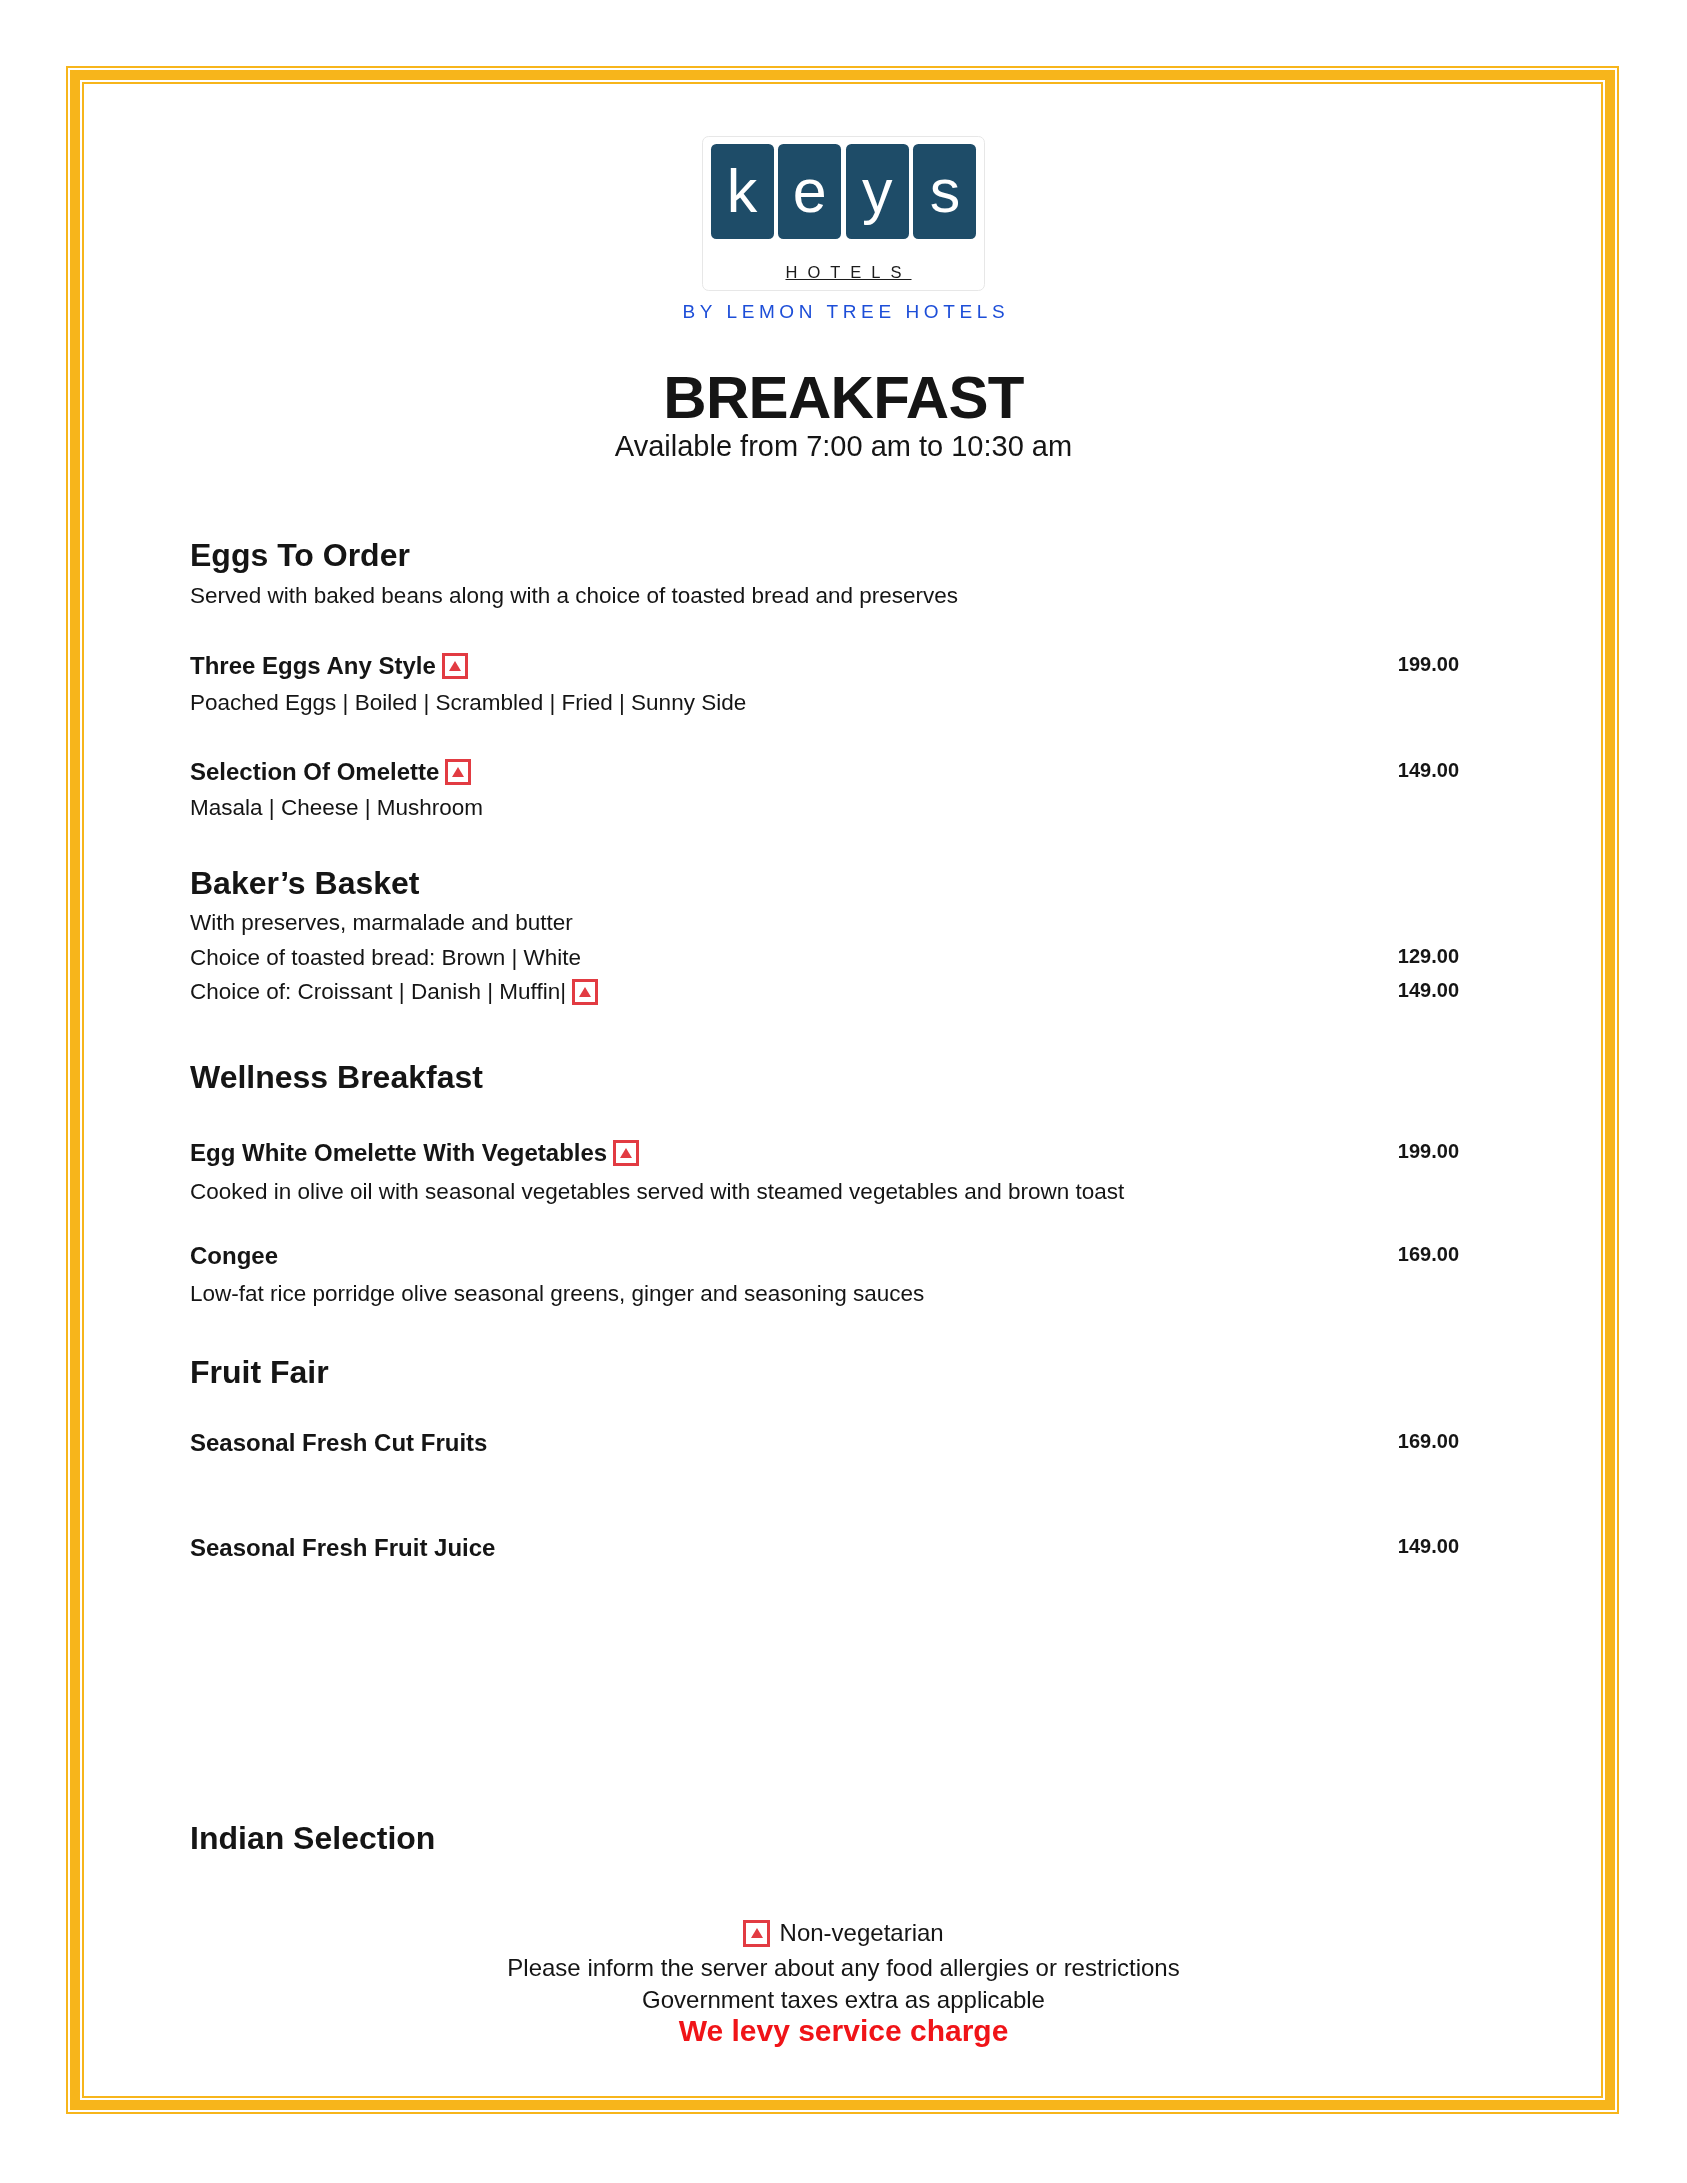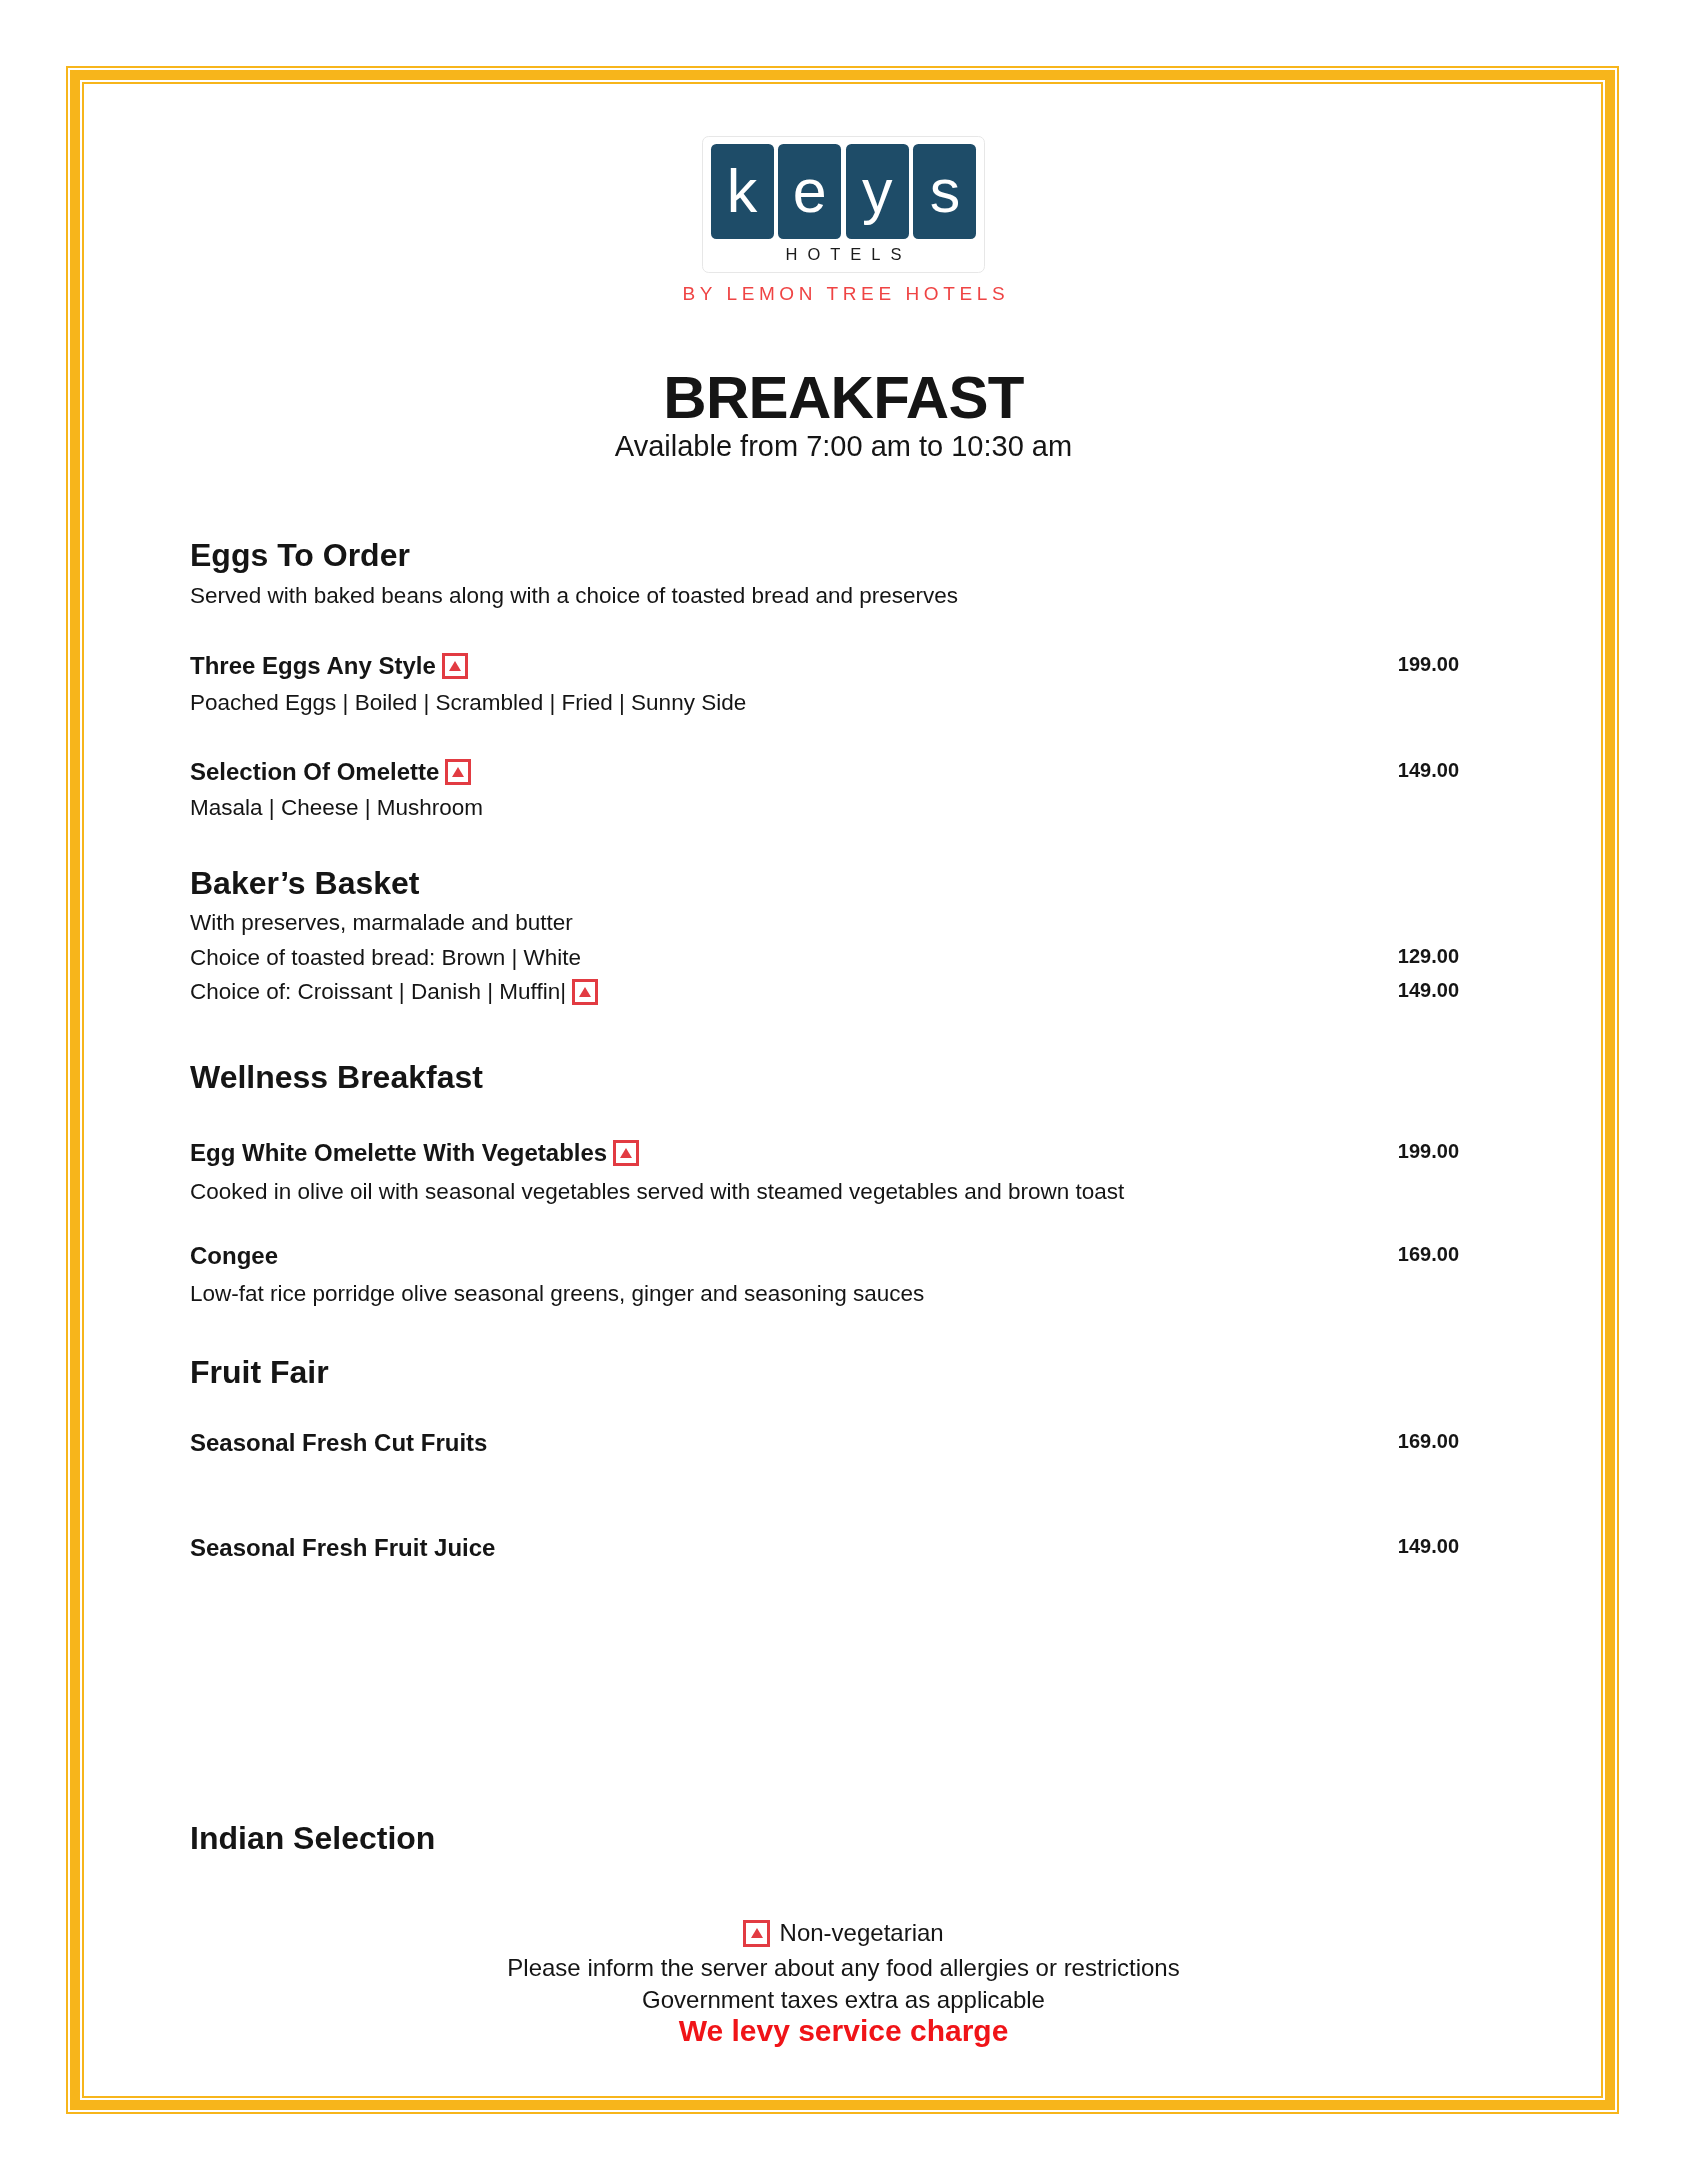--- a/index.html
+++ b/index.html
@@ -18,22 +18,22 @@
   
   .frame1{position:absolute;left:66px;top:66px;right:68px;bottom:69px;border:2.6px solid var(--gold);}
   .frame2{position:absolute;inset:2px;border:10px solid var(--gold);}
   .frame3{position:absolute;inset:2px;border:2px solid var(--gold);}
 
   
   .logo{position:absolute;top:136px;left:0;width:100%;display:flex;flex-direction:column;align-items:center;}
   .logo-card{background:#fff;border:1.3px solid #e7e7e7;border-radius:6.6px;padding:6.6px 8px 8px;display:flex;flex-direction:column;align-items:center;}
   .tiles{display:flex;gap:4.6px;}
   .tile{width:63px;height:95px;background:var(--blue);border-radius:5.3px;color:#fff;font-size:61px;line-height:1;display:flex;align-items:center;justify-content:center;}
-  .hotels{margin-top:6px;font-size:16.5px;letter-spacing:10px;padding-left:10px;color:#1c1c1c;}
-  .tagline{margin-top:10px;font-size:19px;letter-spacing:4.6px;padding-left:4.6px;color:#ef4444;}
+  .hotels{margin-top:24px;font-size:16.5px;letter-spacing:10px;padding-left:10px;color:#1c1c1c;text-decoration:underline;}
+  .tagline{margin-top:10px;font-size:19px;letter-spacing:4.6px;padding-left:4.6px;color:#1d4ed8;}
 
   
   .title{position:absolute;top:365px;left:0;width:100%;text-align:center;font-size:60px;line-height:1.1;font-weight:700;letter-spacing:-0.7px;}
   .subtitle{position:absolute;top:429px;left:0;width:100%;text-align:center;font-size:29px;line-height:1.2;}
 
   
   .sec{position:absolute;left:190px;font-size:32px;line-height:1.15;font-weight:700;}
   .desc{position:absolute;left:190px;font-size:22.5px;line-height:1.25;}
   .row{position:absolute;left:190px;width:1269px;display:flex;align-items:flex-start;}
   .row .name-wrap{display:flex;align-items:center;gap:6px;}

